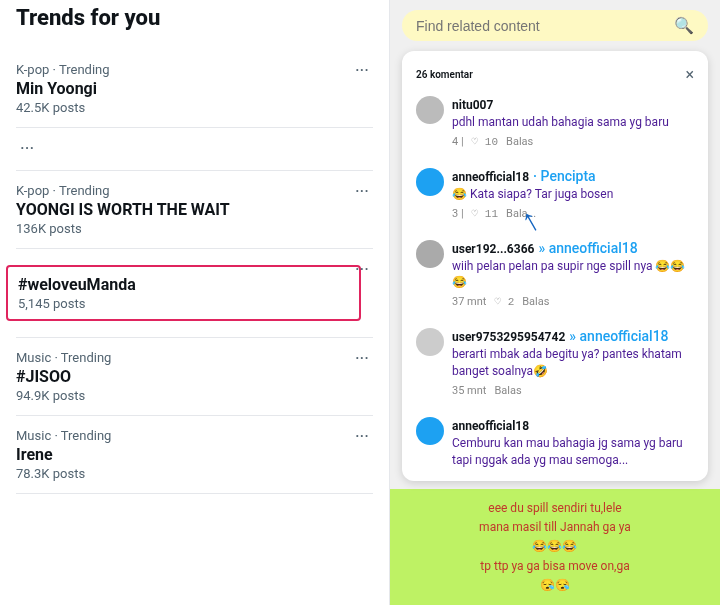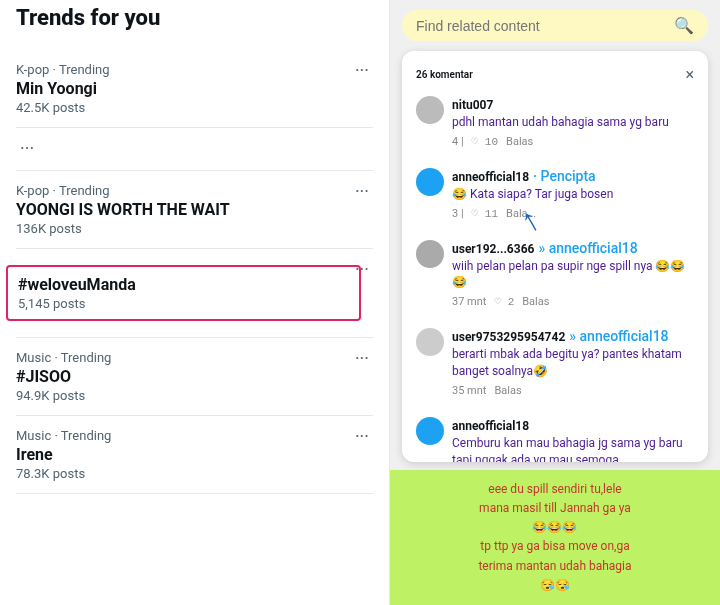--- a/index.html
+++ b/index.html
@@ -369,17 +369,16 @@
         </div>
       </div>
   </div>
 
   <div class="story-section">
     <div id="story-text" class="story-text">
         <div>eee du spill sendiri tu,lele</div>
         <div>mana masil till Jannah ga ya</div>
         <div>😂😂😂</div>
         <div>tp ttp ya ga bisa move on,ga</div>
-        <div>terima mantan udah bahagia</div>
         <div>😪😪</div>
       </div>
   </div>
 </div>
 
 </body></html>

